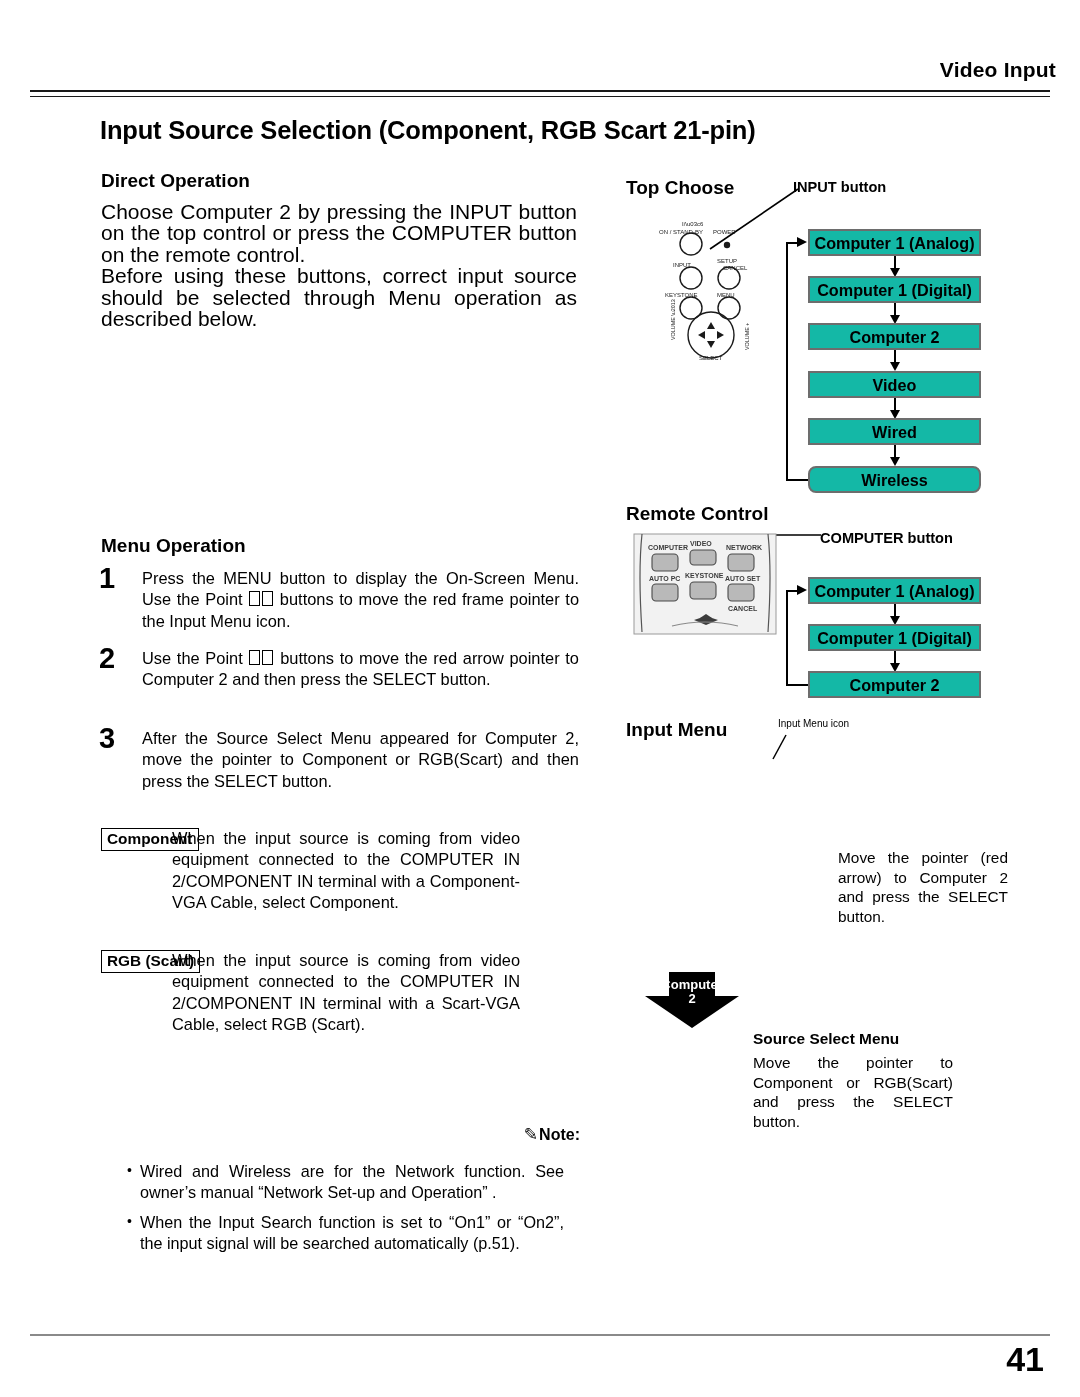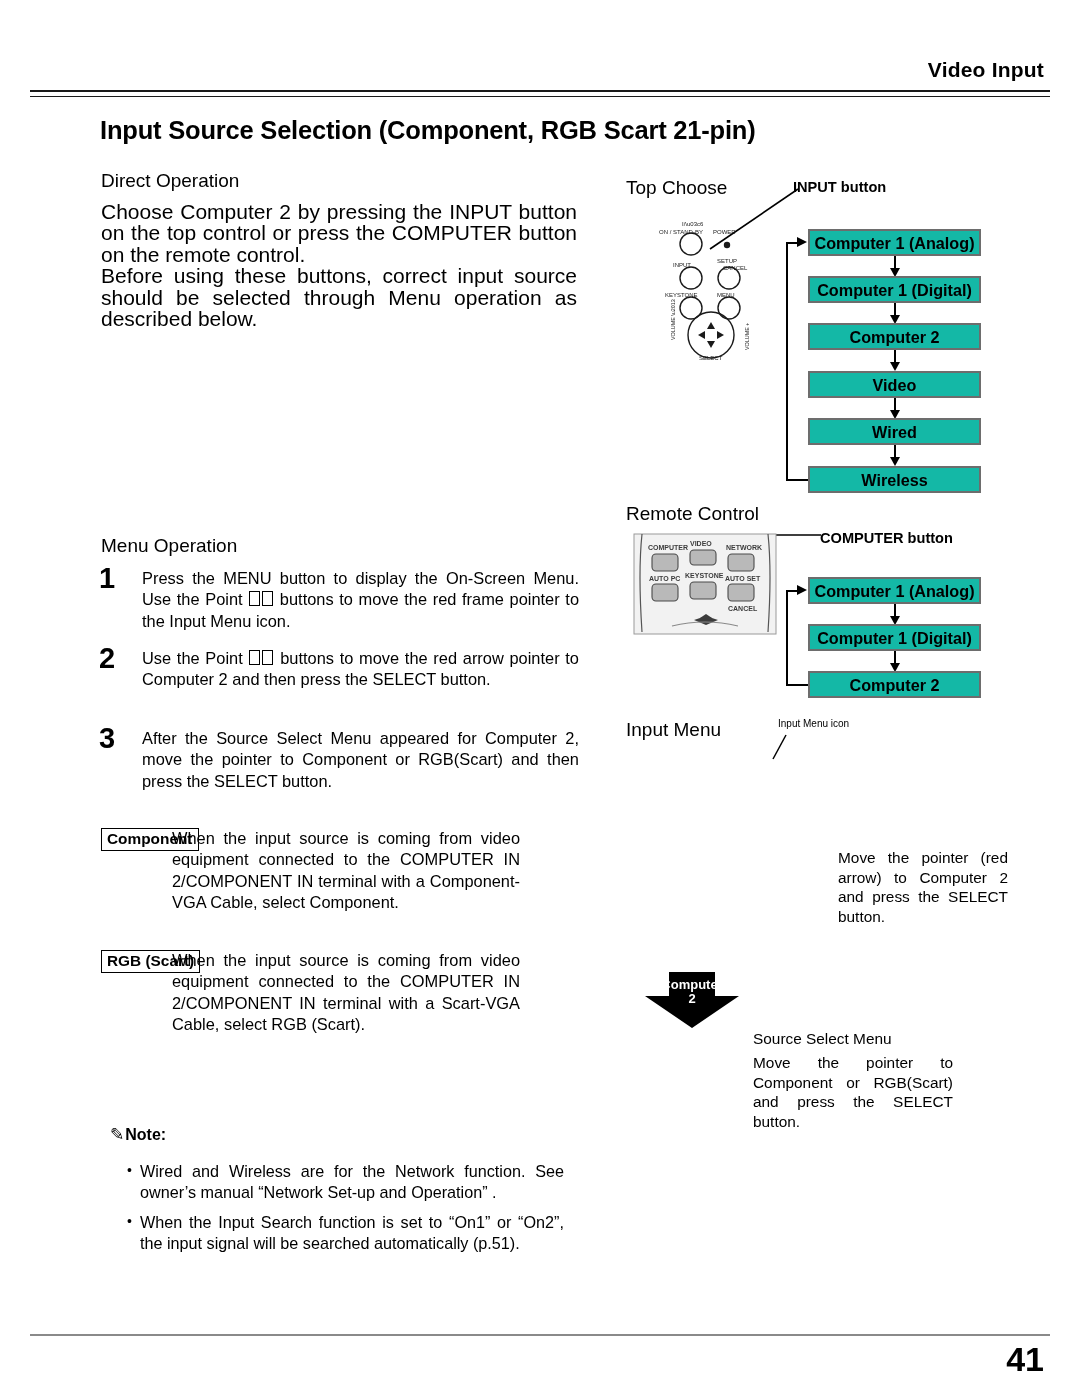--- a/index.html
+++ b/index.html
@@ -16,21 +16,21 @@
     width: 1080px;
     height: 1397px;
     background: #ffffff;
     overflow: hidden;
   }
 
   
   .running-head {
     position: absolute;
     top: 58px;
-    right: 36px;
+    right: 24px;
     font-size: 21px;
     font-weight: bold;
     letter-spacing: 0.2px;
     margin-left: 36px;
   }
   .header-rule {
     position: absolute;
     left: 30px;
     right: 30px;
     top: 90px;
@@ -49,21 +49,21 @@
     position: absolute;
     left: 100px;
     top: 116px;
     font-size: 25.5px;
     font-weight: bold;
     letter-spacing: -0.2px;
   }
   .sec-title {
     position: absolute;
     font-size: 19px;
-    font-weight: normal;
+    font-weight: bold;
   }
   #direct-operation-title { left: 101px; top: 170px; }
   #menu-operation-title   { left: 101px; top: 535px; }
   #top-control-title      { left: 626px; top: 177px; }
   #remote-control-title   { left: 626px; top: 503px; }
   #input-menu-title       { left: 626px; top: 719px; }
 
   
   .body-text {
     position: absolute;
@@ -127,20 +127,21 @@
     text-align: justify;
     width: 348px;
   }
 
   
   #note-block { position: absolute; left: 110px; top: 1124px; width: 470px; }
   .note-head {
     font-size: 16px;
     font-weight: bold;
     margin-bottom: 1px;
+    text-align: right;
   }
   .note-head .pencil {
     font-weight: normal;
     font-size: 17px;
     margin-right: 1px;
   }
   .note-list { margin: 16px; padding: 0; list-style: none; }
   .note-list li {
     position: relative;
     padding-left: 14px;
@@ -215,21 +216,21 @@
     font-size: 15.4px;
     line-height: 19.6px;
     text-align: justify;
     width: 170px;
   }
   #rightnote-move { left: 838px; top: 848px; }
   #rightnote-source { left: 753px; top: 1053px; width: 200px; }
   .right-subhead {
     position: absolute;
     font-size: 15.4px;
-    font-weight: normal;
+    font-weight: bold;
     left: 753px;
     top: 1030px;
   }
 
   
   #computer2-arrow {
     position: absolute;
     left: 645px;
     top: 972px;
     width: 94px;
@@ -364,21 +365,21 @@
   <div class="flow-box" style="left:808px; top:229px; width:173px;">Computer 1 (Analog)</div>
   <div class="flow-arrow" style="left:894px; top:256px; height:13px;"></div>
   <div class="flow-box" style="left:808px; top:276px; width:173px;">Computer 1 (Digital)</div>
   <div class="flow-arrow" style="left:894px; top:303px; height:13px;"></div>
   <div class="flow-box" style="left:808px; top:323px; width:173px;">Computer 2</div>
   <div class="flow-arrow" style="left:894px; top:350px; height:13px;"></div>
   <div class="flow-box" style="left:808px; top:371px; width:173px;">Video</div>
   <div class="flow-arrow" style="left:894px; top:398px; height:13px;"></div>
   <div class="flow-box" style="left:808px; top:418px; width:173px;">Wired</div>
   <div class="flow-arrow" style="left:894px; top:445px; height:13px;"></div>
-  <div class="flow-box" style="left:808px; top:466px; width:173px;">Wireless</div>
+  <div class="flow-box" style="left:808px; top:466px; width:173px;border-radius:8px;">Wireless</div>
 
   <div class="feed-line" style="left:786px; top:479px; width:22px; height:1.8px;"></div>
   <div class="feed-line" style="left:786px; top:242px; width:1.8px; height:239px;"></div>
   <div class="feed-line" style="left:786px; top:242px; width:13px; height:1.8px;"></div>
   <div class="feed-head" style="left:797px; top:237px;"></div>
 
   <div class="sec-title" id="remote-control-title">Remote Control</div>
 
   <div class="callout" id="callout-computer-button">COMPUTER button</div>
 

